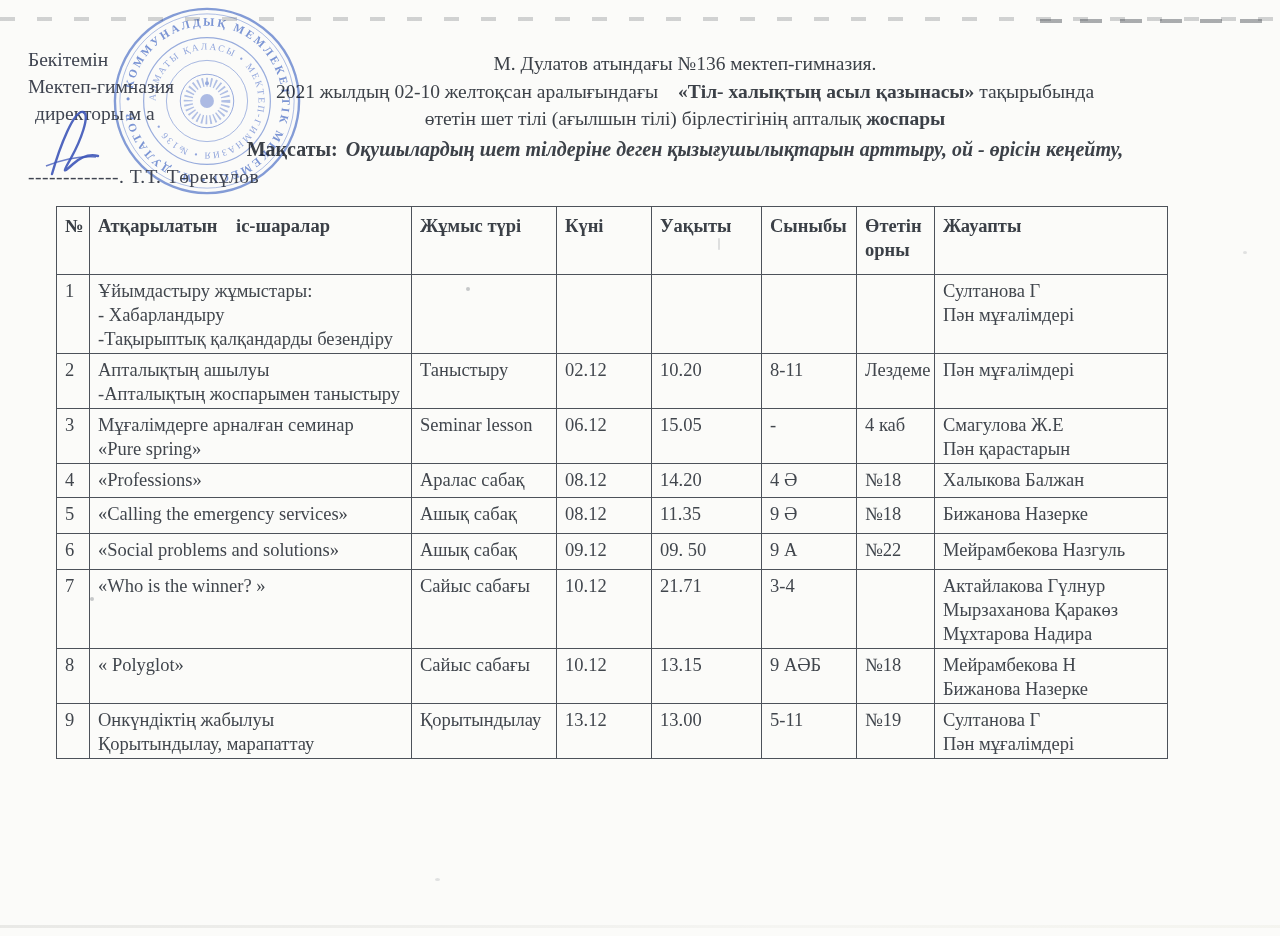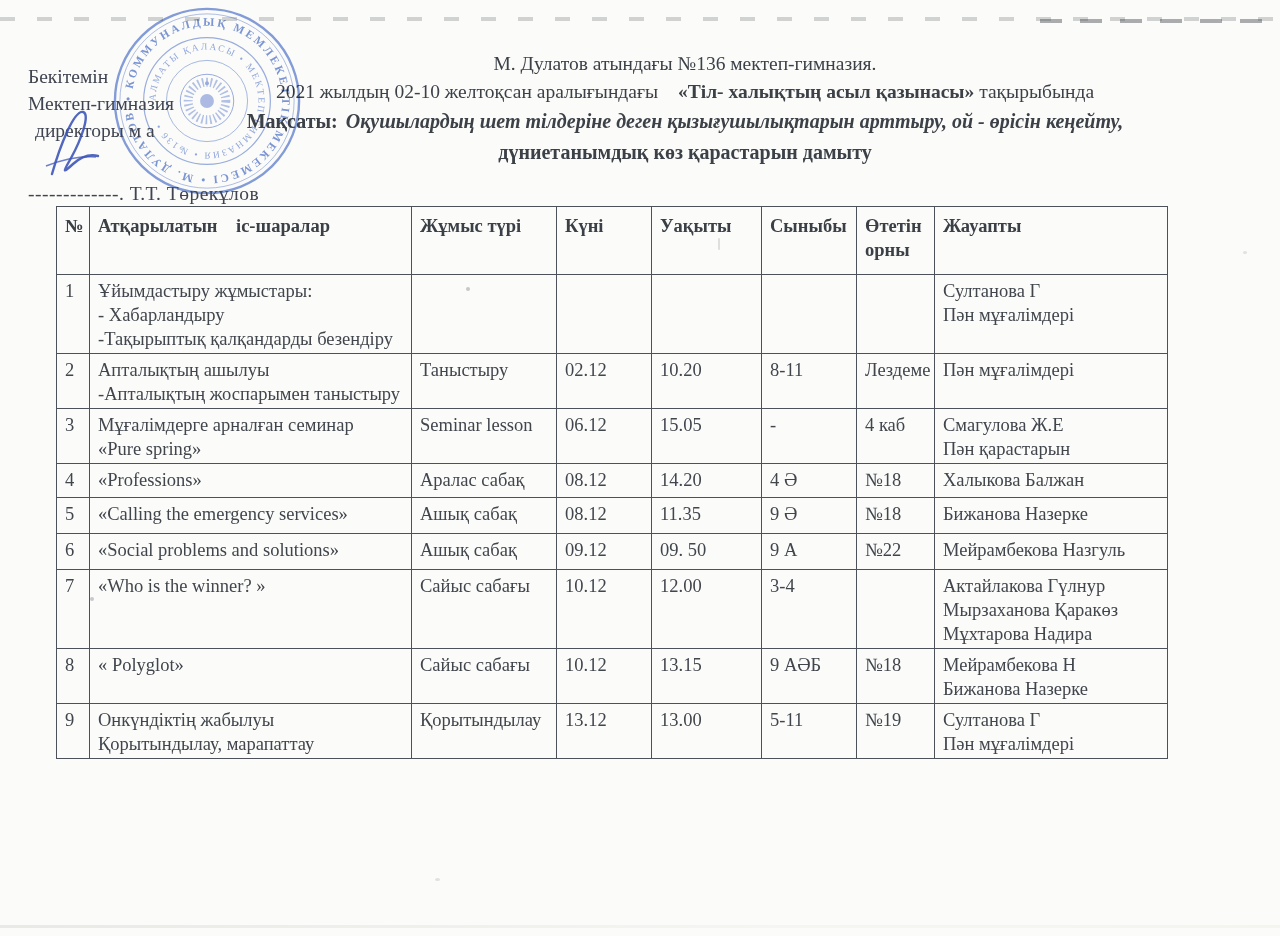--- a/index.html
+++ b/index.html
@@ -27,21 +27,21 @@
   }
   .speck{position:absolute;background:rgba(120,124,130,.4);border-radius:50%;}
   .speck.s1{left:466px;top:287px;width:4px;height:4px;}
   .speck.s2{left:90px;top:597px;width:4px;height:4px;}
   .speck.s3{left:435px;top:878px;width:5px;height:3px;opacity:.5;}
   .speck.s4{left:1243px;top:251px;width:4px;height:3px;opacity:.5;}
   .speck.s5{left:718px;top:238px;width:2px;height:12px;border-radius:1px;opacity:.55;}
 
   
   .approval{
-    position:absolute;left:28px;top:63px;width:300px;
+    position:absolute;left:28px;top:46px;width:300px;
     font-size:19.5px;line-height:27px;color:#3f4450;z-index:3;
   }
   .approval .l3{padding-left:7px;}
   .approval .sign-row{margin-top:36px;white-space:nowrap;letter-spacing:.5px;}
 
   
   .stamp{
     position:absolute;left:108px;top:2px;width:198px;height:198px;
     z-index:2;opacity:.88;mix-blend-mode:multiply;
   }
@@ -138,24 +138,27 @@
     <span>Т.Т. Төрекұлов</span>
   </div>
 </div>
 
 <div class="doc-header">
   <div>М. Дулатов атындағы №136 мектеп-гимназия.</div>
   <div>
     <span>2021 жылдың  02-10 желтоқсан аралығындағы</span><span class="bold gap-l">«Тіл- халықтың асыл қазынасы»</span>
     <span>тақырыбында</span>
   </div>
+  <div>
+    <span>өтетін  шет тілі (ағылшын тілі)  бірлестігінің  апталық</span>
+    <span class="bold">жоспары</span>
+  </div>
   <div class="goal">
     <span class="gap-r">Мақсаты:</span><span class="it">Оқушылардың шет тілдеріне деген қызығушылықтарын арттыру,  ой - өрісін кеңейту,</span>
   </div>
-  <div class="goal it">дүниетанымдық көз қарастарын дамыту</div>
 </div>
 
 <table class="plan">
   <colgroup>
     <col style="width:33px">
       <col style="width:322px">
       <col style="width:145px">
       <col style="width:95px">
     <col style="width:110px">
       <col style="width:95px">
@@ -237,21 +240,21 @@
     <td class="c-time">09. 50</td>
     <td class="c-grade">9 А</td>
     <td class="c-place">№22</td>
     <td class="c-resp">Мейрамбекова Назгуль</td>
   </tr>
   <tr class="r7">
     <td class="c-num">7</td>
     <td class="c-activity">«Who is the winner? »</td>
     <td class="c-type">Сайыс сабағы</td>
     <td class="c-date">10.12</td>
-    <td class="c-time">12.00</td>
+    <td class="c-time">21.71</td>
     <td class="c-grade">3-4</td>
     <td class="c-place"></td>
     <td class="c-resp">Актайлакова Гүлнур
 Мырзаханова Қаракөз
 Мұхтарова Надира</td>
   </tr>
   <tr class="r8">
     <td class="c-num">8</td>
     <td class="c-activity">« Polyglot»</td>
     <td class="c-type">Сайыс сабағы</td>

